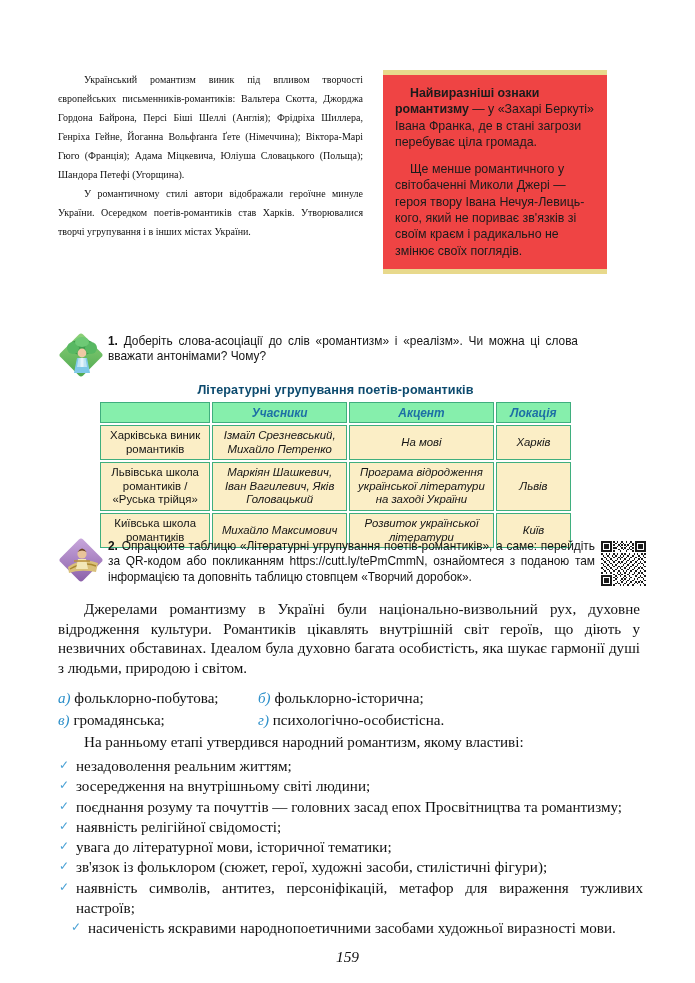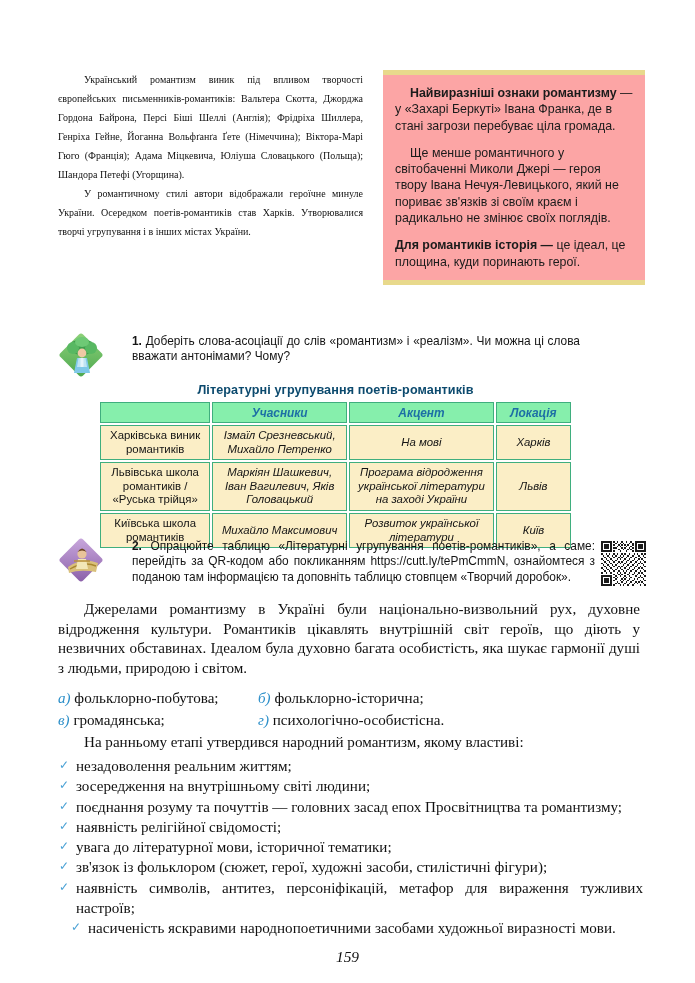--- a/index.html
+++ b/index.html
@@ -25,38 +25,38 @@
     font-size:10px;line-height:19.0px;
     text-align:justify;
     text-justify:inter-word;
     hyphens:manual;
   }
   .body-col p{margin:0;}
   .body-col p.indent{text-indent:26px;}
 
   
   .infobox{
-    position:absolute;left:383px;top:8px;width:262px;
-    background:#fca5a5;
+    position:absolute;left:383px;top:8px;width:224px;
+    background:#ef4444;
     border-top:5px solid #e8d98c;
     border-bottom:5px solid #e8d98c;
     box-sizing:border-box;
     padding:10px 11px 10px 12px;
     font-family:"Liberation Sans", sans-serif;
     font-size:12.4px;
     line-height:16.3px;
     color:#1b1b1b;
   }
   .infobox p{margin:0 0 11px 0;}
   .infobox p:last-child{margin-bottom:0;}
   .infobox .ind{text-indent:15px;}
   .infobox b{font-weight:bold;}
 
   
-  .exercise{position:absolute;display:flex;align-items:flex-start;gap:24px;}
+  .exercise{position:absolute;display:flex;align-items:flex-start;}
   .ex-icon{
     position:relative;
     width:44px;height:44px;flex:0 0 44px;
     margin-right:4px;
   }
   .diamond{
     position:absolute;left:5px;top:5px;width:32px;height:32px;
     transform:rotate(45deg);
     border-radius:3px;
   }
@@ -180,21 +180,20 @@
   <div class="top-area">
 
     <div class="body-col serif">
       <p class="indent"><span>Український романтизм виник під впливом творчості європейських письмен­ників-романтиків: Вальтера Скотта, Джо­рджа Гордона Байрона, Персі Біші Шеллі (Англія); Фрідріха Шиллера, Генріха Гейне, Йоганна Вольфґанґа Ґете (Німеч­чина); Віктора-Марі Гюго (Франція); Адама Міцкевича, Юліуша Словацького (Польща); Шандора Петефі (Угорщина).</span></p>
       <p class="indent"><span>У романтичному стилі автори відо­бражали героїчне минуле України. Осе­редком поетів-романтиків став Харків. Утворювалися творчі угрупування і в інших містах України.</span></p>
     </div>
 
     <div class="infobox">
       <p class="ind"><b>Найвиразніші ознаки романтизму</b><span> — у «Захарі Беркуті» Івана Франка, де в стані загрози перебуває ціла громада.</span></p>
       <p class="ind">Ще менше романтичного у світобаченні Миколи Джері — героя твору Івана Нечуя-Левиць­кого, який не пориває зв'язків зі своїм краєм і радикально не змінює своїх поглядів.</p>
-      <p><b>Для романтиків історія —</b><span> це ідеал, це площина, куди поринають герої.</span></p>
     </div>
   </div>
 
   <div class="exercise" style="left:60px;top:334px;width:520px;">
     <div class="ex-icon">
       <div class="diamond green"></div>
       <svg class="fig" viewBox="0 0 44 44">
         <ellipse cx="22" cy="13" rx="12" ry="8" fill="#3f9f4e"></ellipse>
         <ellipse cx="13" cy="14" rx="6" ry="6" fill="#58b862"></ellipse>
         <ellipse cx="31" cy="14" rx="6" ry="6" fill="#58b862"></ellipse>

